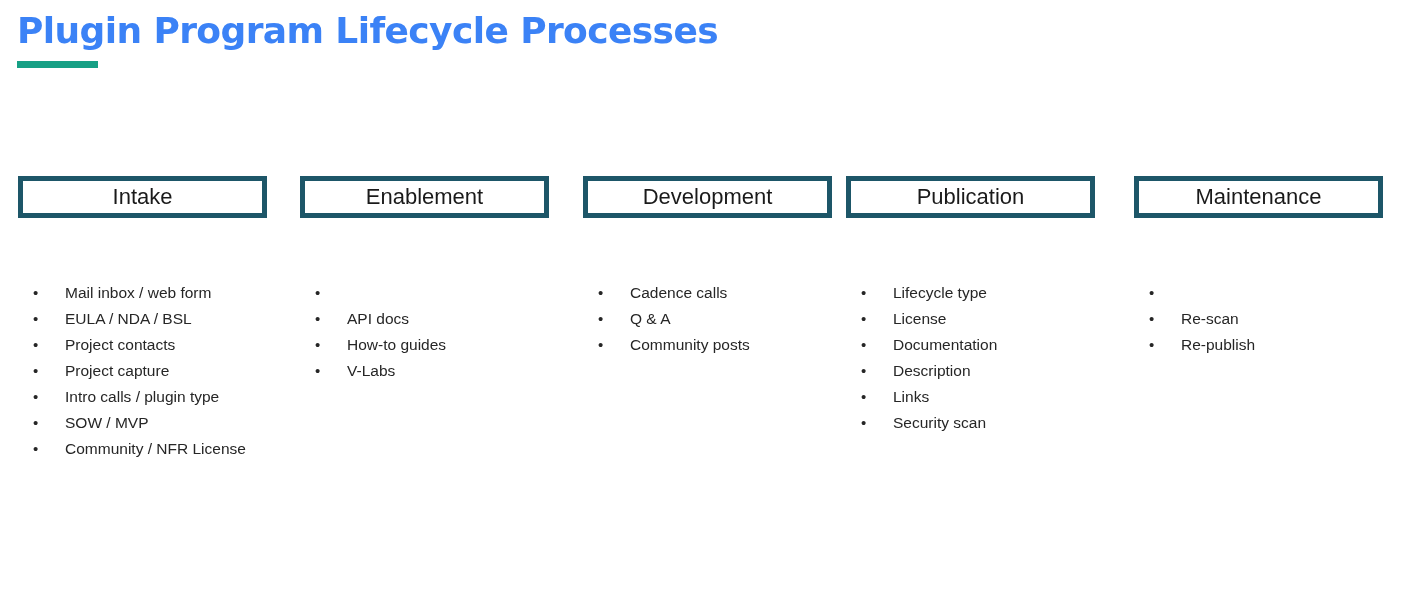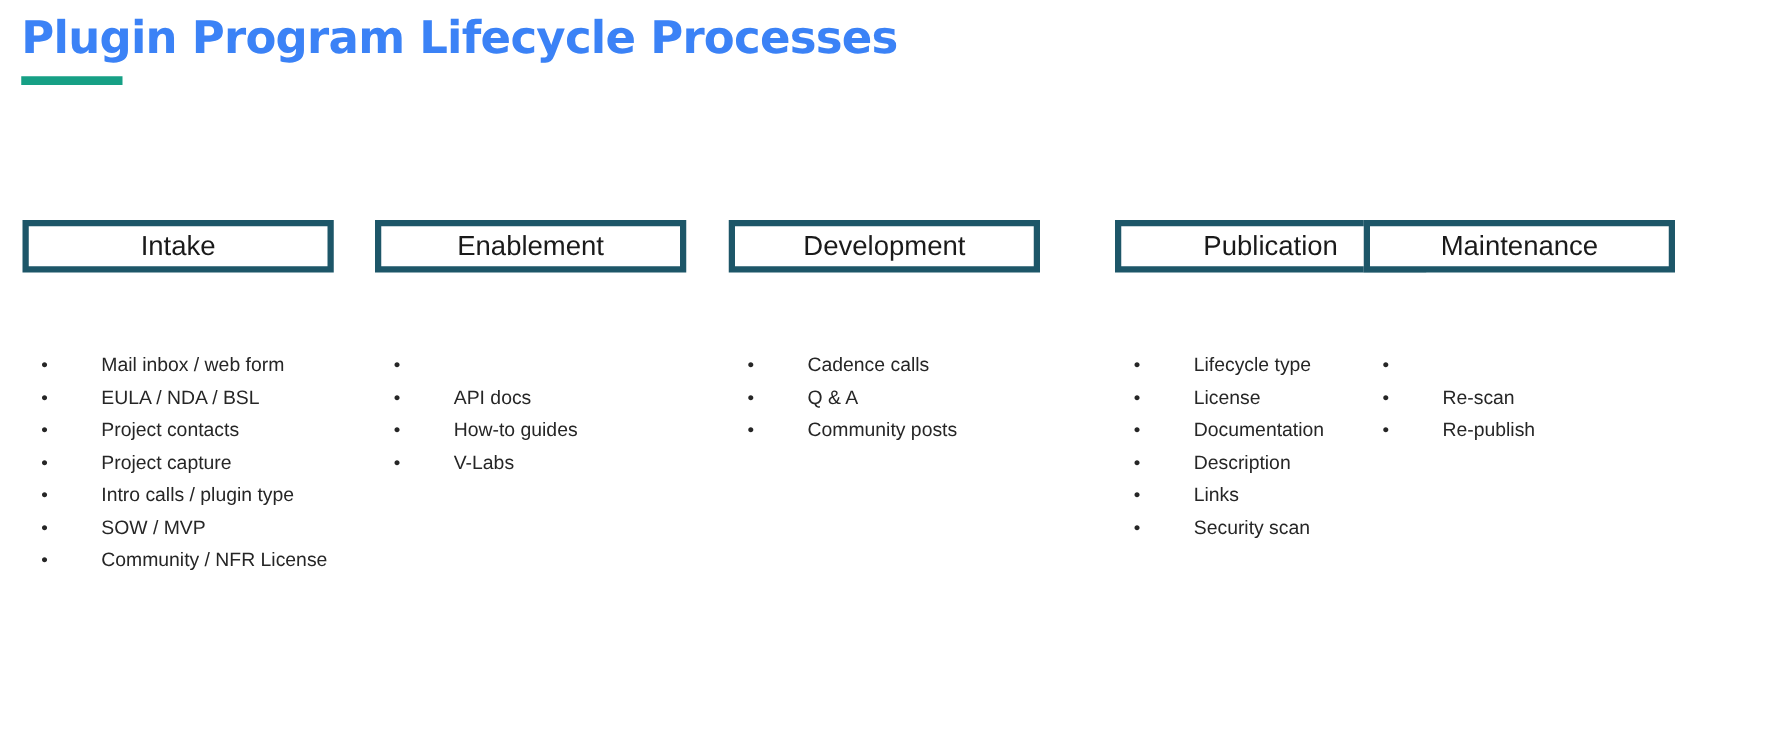--- a/index.html
+++ b/index.html
@@ -46,22 +46,22 @@
     height: 603px;
   }
   .column {
     position: absolute;
     top: 176px;
     width: 249px;
   }
   .col-0 { left: 18px; }
   .col-1 { left: 300px; }
   .col-2 { left: 583px; }
-  .col-3 { left: 892px; }
-  .col-4 { left: 1091px; }
+  .col-3 { left: 846px; }
+  .col-4 { left: 1134px; }
 
   .stage-box {
     box-sizing: border-box;
     width: 249px;
     height: 42px;
     border: 5px solid #1d5668;
     background: #ffffff;
     display: flex;
     align-items: center;
     justify-content: center;
@@ -96,21 +96,20 @@
     flex: 0 0 32px;
     font-size: 15px;
     color: #262626;
     line-height: 26px;
   }
   .item-text {
     font-family: "Liberation Sans", sans-serif;
     font-size: 15.5px;
     color: #262626;
     line-height: 26px;
-    margin-left: 16px;
   }
 </style>
 </head>
 <body>
 
 <div id="slide-title">Plugin Program Lifecycle Processes</div>
 
 <div id="title-accent"></div>
 
 <div id="columns">

